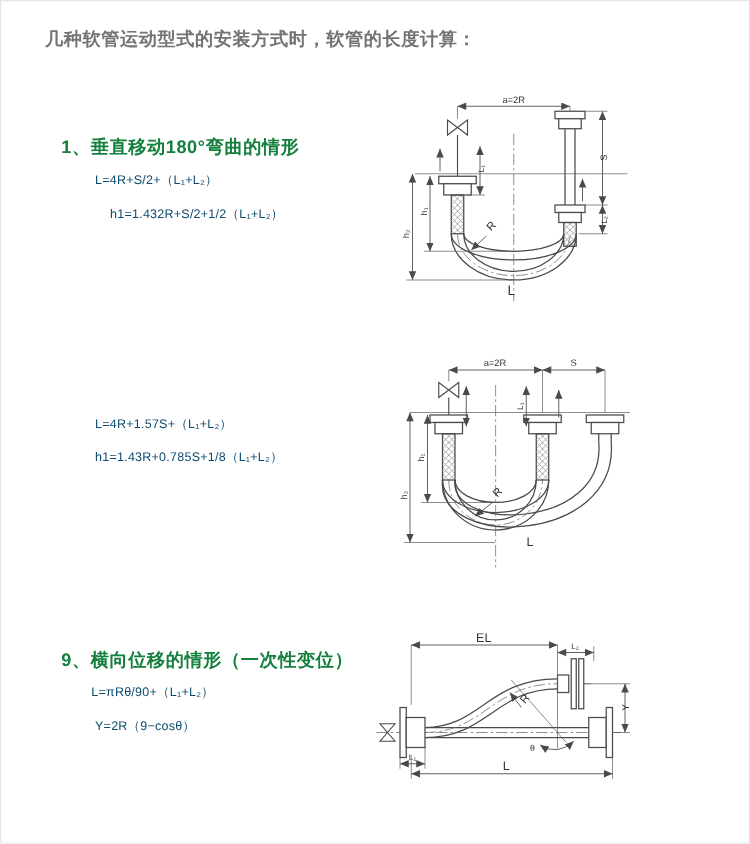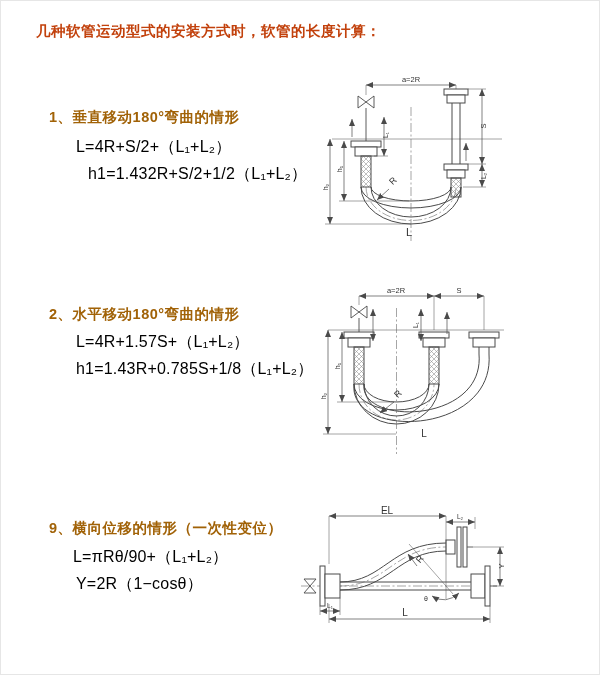--- a/index.html
+++ b/index.html
@@ -4,28 +4,28 @@
 <style>
   html,body{margin:0;padding:0;background:#fff;}
   .page{
     position:relative;width:600px;height:675px;background:#ffffff;
     font-family:"Liberation Sans","DejaVu Sans",sans-serif;
     color:#161616;overflow:hidden;box-sizing:border-box;
     border:1px solid #e6e6e6;
   }
   .title{
     position:absolute;left:35px;top:21px;
-    font-size:14.5px;font-weight:bold;color:#c2410c;letter-spacing:.5px;white-space:nowrap;
+    font-size:14.5px;font-weight:bold;color:#737373;letter-spacing:.5px;white-space:nowrap;
   }
   .heading{
-    position:absolute;font-size:14.5px;font-weight:bold;color:#a16207;
+    position:absolute;font-size:14.5px;font-weight:bold;color:#15803d;
     letter-spacing:.5px;white-space:nowrap;
   }
   .formula{
-    position:absolute;font-size:16px;font-weight:normal;color:#000000;
+    position:absolute;font-size:10px;font-weight:normal;color:#0c4a6e;
     letter-spacing:.2px;white-space:nowrap;text-align:center;
   }
   .diag{position:absolute;}
   svg{display:block;overflow:visible;}
   svg text{font-family:"Liberation Sans","DejaVu Sans",sans-serif;fill:#333;}
   .ln{stroke:#4a4a4a;stroke-width:1;fill:none;}
   .thin{stroke:#5a5a5a;stroke-width:.55;fill:none;}
   .dim{stroke:#4a4a4a;stroke-width:.7;fill:none;}
   .cl{stroke:#6a6a6a;stroke-width:.6;fill:none;stroke-dasharray:9 2.5 2 2.5;}
   .fit{fill:#fff;stroke:#4a4a4a;stroke-width:1;}
@@ -50,27 +50,26 @@
       </marker>
     </defs>
   </svg>
 
   <div class="title">几种软管运动型式的安装方式时，软管的长度计算：</div>
 
   <div class="heading" style="left:48px;top:107px">1、垂直移动180°弯曲的情形</div>
   <div class="formula" style="left:75px;top:136px">L=4R+S/2+（L₁+L₂）</div>
   <div class="formula" style="left:87px;top:163px">h1=1.432R+S/2+1/2（L₁+L₂）</div>
 
-  <div class="heading" style="left:48px;top:304px">2、水平移动180°弯曲的情形</div>
   <div class="formula" style="left:75px;top:331px">L=4R+1.57S+（L₁+L₂）</div>
   <div class="formula" style="left:75px;top:358px">h1=1.43R+0.785S+1/8（L₁+L₂）</div>
 
   <div class="heading" style="left:48px;top:518px">9、横向位移的情形（一次性变位）</div>
   <div class="formula" style="left:72px;top:546px">L=πRθ/90+（L₁+L₂）</div>
-  <div class="formula" style="left:75px;top:573px">Y=2R（1−cosθ）</div>
+  <div class="formula" style="left:75px;top:573px">Y=2R（9−cosθ）</div>
 
   <div class="diag" style="left:315px;top:68px">
     <svg width="280" height="192" viewBox="0 0 280 192">
 
       <g>
         <line class="thin" x1="50" y1="16" x2="50" y2="26"></line>
         <line class="thin" x1="140" y1="16" x2="140" y2="20"></line>
         <line class="dim" x1="50" y1="16" x2="140" y2="16" marker-start="url(#aS)" marker-end="url(#aE)"></line>
         <text x="95" y="13" font-size="7.5" text-anchor="middle">a=2R</text>
       </g>

